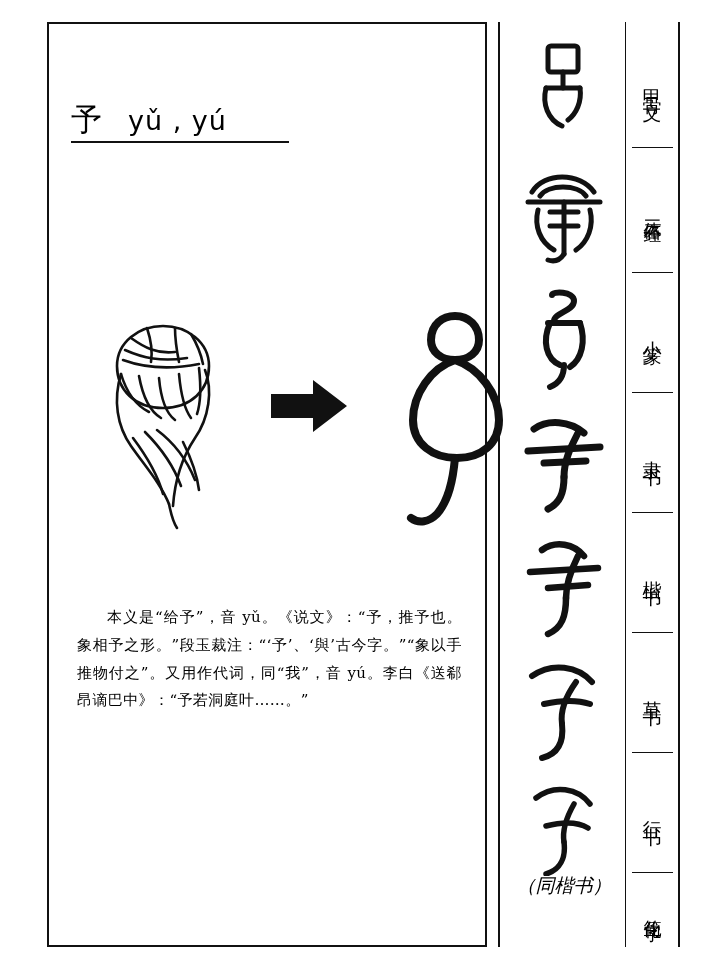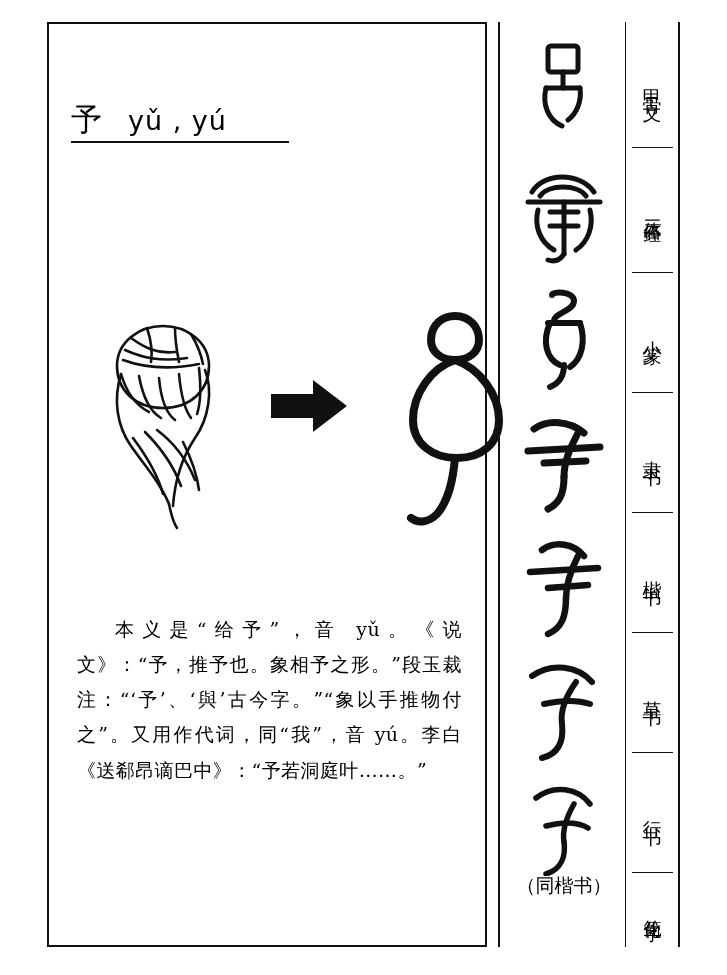--- a/index.html
+++ b/index.html
@@ -92,26 +92,25 @@
     height: 230px;
   }
 
   
   .body-text {
     position: absolute;
     left: 28px;
     top: 580px;
     width: 385px;
     font-family: "DejaVu Serif", "Liberation Serif", serif;
-    font-size: 19px;
+    font-size: 15px;
     line-height: 1.85;
     text-align: justify;
     text-indent: 2em;
     letter-spacing: 0.4px;
-    margin-top: 8px;
   }
 
   
   .forms-column {
     position: absolute;
     left: 498px;
     top: 22px;
     width: 128px;
     height: 925px;
     border-left: 2px solid #111;
@@ -125,20 +124,21 @@
     text-align: center;
   }
   .note-same {
     position: absolute;
     left: 0;
     bottom: 48px;
     width: 128px;
     text-align: center;
     font-family: "DejaVu Serif", "Liberation Serif", serif;
     font-size: 19px;
+    font-style: italic;
   }
 
   
   .label-column {
     position: absolute;
     left: 626px;
     top: 22px;
     width: 54px;
     height: 925px;
     border-right: 2px solid #111;

